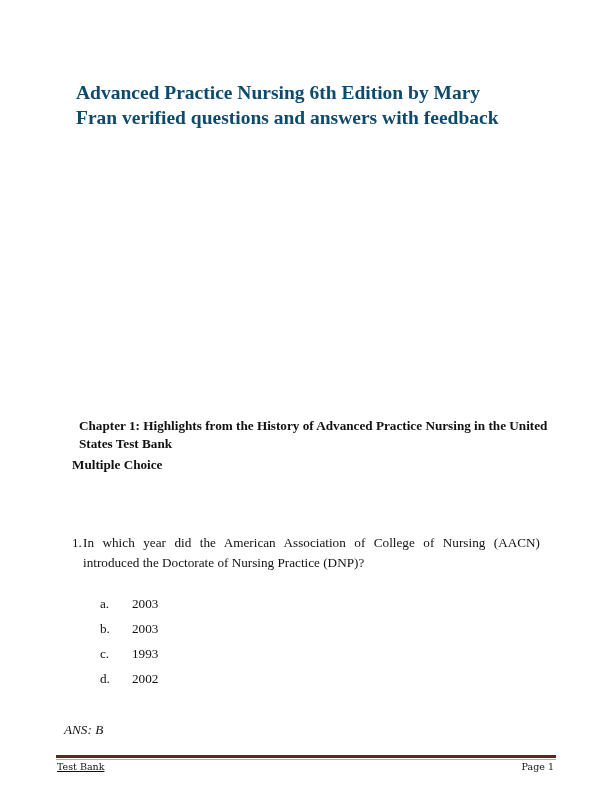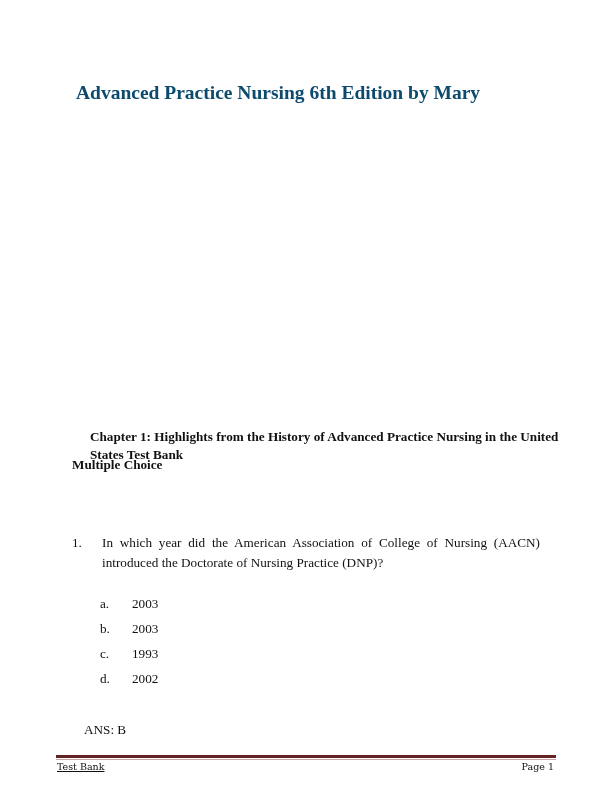--- a/index.html
+++ b/index.html
@@ -28,21 +28,21 @@
       margin: 0;
     }
     .chapter {
       position: absolute;
       left: 72px;
       top: 410px;
       width: 470px;
       font-weight: bold;
       font-size: 13.2px;
       line-height: 18px;
-      margin: 18px;
+      margin: 7px;
     }
     .section {
       position: absolute;
       left: 72px;
       top: 457px;
       font-weight: bold;
       font-size: 13.2px;
       line-height: 16px;
       margin: 0;
     }
@@ -53,21 +53,21 @@
       width: 468px;
       font-size: 13.2px;
       line-height: 20px;
     }
     .q-num {
       position: absolute;
       left: 0;
       top: 0;
     }
     .q-text {
-      margin-left: 30px;
+      margin-left: 11px;
       text-align: justify;
       text-align-last: left;
     }
     .options {
       position: absolute;
       left: 100px;
       top: 596px;
       font-size: 13.2px;
       margin: 0;
       padding: 0;
@@ -77,24 +77,25 @@
       height: 25px;
       line-height: 16px;
       display: flex;
     }
     .opt-letter {
       width: 32px;
       display: inline-block;
     }
     .answer {
       position: absolute;
-      left: 84px;
+      left: 64px;
       top: 722px;
       font-size: 13.2px;
       line-height: 16px;
+      font-style: italic;
     }
     .footer-rule {
       position: absolute;
       left: 56px;
       top: 755px;
       width: 500px;
       height: 3px;
       background: #632423;
     }
     .footer-rule-thin {
@@ -121,20 +122,21 @@
       font-family: "DejaVu Serif", serif;
       font-size: 9.5px;
       text-align: right;
     }
   </style>
 </head>
 <body>
 
 <div class="title">
   <div>Advanced Practice Nursing 6th Edition by Mary</div>
+  <div>Fran verified questions and answers with feedback</div>
 </div>
 
 <p class="chapter">Chapter 1: Highlights from the History of Advanced Practice Nursing in the United States Test Bank</p>
 
 <p class="section">Multiple Choice</p>
 
 <div class="question">
   <span class="q-num">1.</span>
   <div class="q-text">In which year did the American Association of College of Nursing (AACN) introduced the Doctorate of Nursing Practice (DNP)?</div>
 </div>

